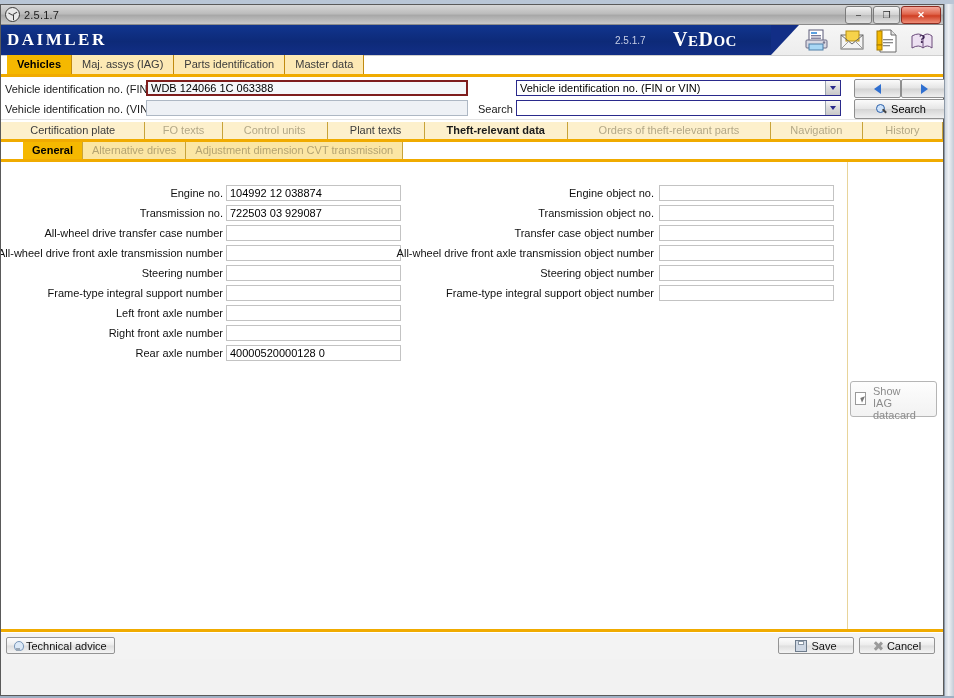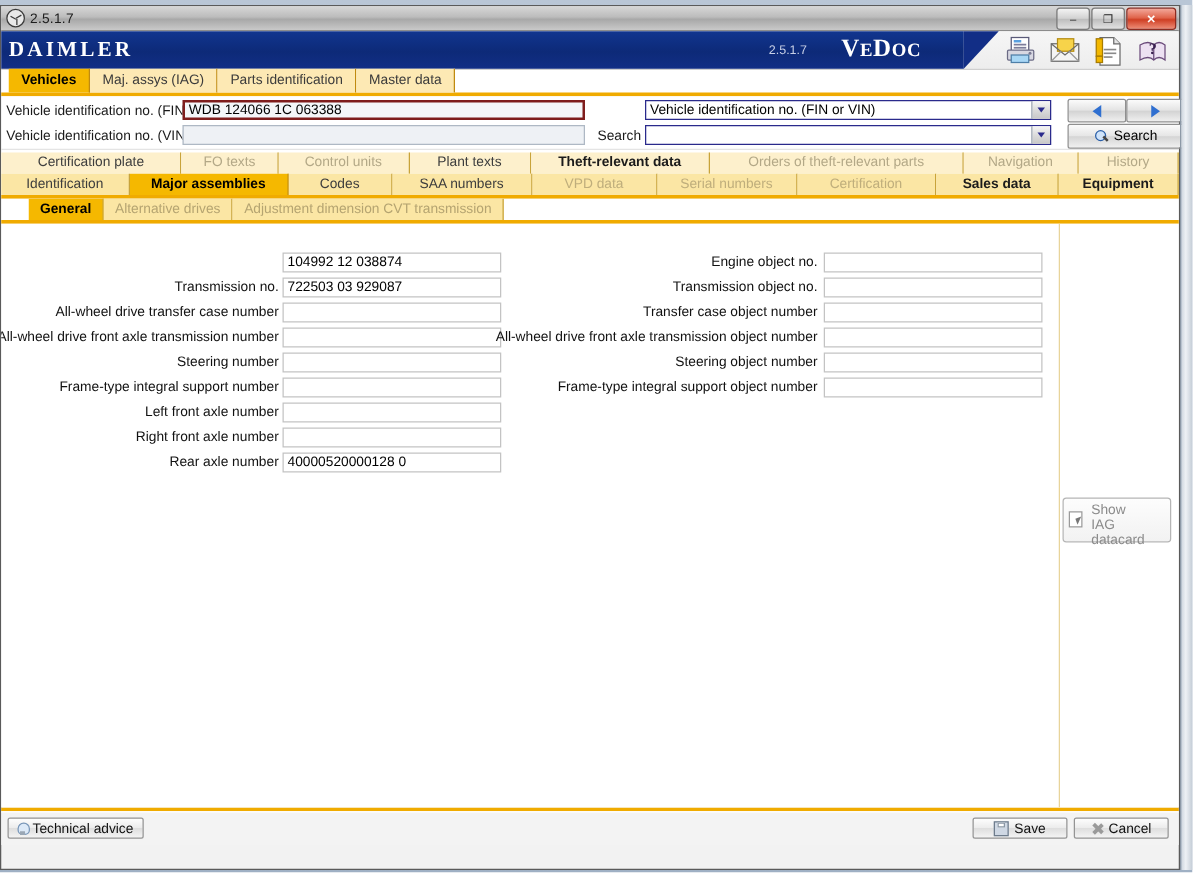--- a/index.html
+++ b/index.html
@@ -460,42 +460,34 @@
     <div class="trow row-a">
       <div class="t2" style="width:146px">Certification plate</div>
       <div class="t2 dim" style="width:78px">FO texts</div>
       <div class="t2 dim" style="width:106px">Control units</div>
       <div class="t2" style="width:98px">Plant texts</div>
       <div class="t2 strong" style="width:145px">Theft-relevant data</div>
       <div class="t2 dim" style="width:205px">Orders of theft-relevant parts</div>
       <div class="t2 dim" style="width:93px">Navigation</div>
       <div class="t2 dim" style="width:81px">History</div>
     </div>
-    <div class="trow row-b">
-      <div class="t2" style="width:110px">Identification</div>
-      <div class="t2 active" style="width:136px">Major assemblies</div>
-      <div class="t2" style="width:89px">Codes</div>
-      <div class="t2" style="width:120px">SAA numbers</div>
-      <div class="t2 dim" style="width:107px">VPD data</div>
-      <div class="t2 dim" style="width:120px">Serial numbers</div>
-      <div class="t2 dim" style="width:119px">Certification</div>
-      <div class="t2 strong" style="width:105px">Sales data</div>
-      <div class="t2 strong" style="width:103px">Equipment</div>
-    </div>
   </div>
 
   <div id="tabs3">
     <div class="t3 active">General</div>
     <div class="t3">Alternative drives</div>
     <div class="t3">Adjustment dimension CVT transmission</div>
   </div>
 
   <div id="content">
     <div id="vdivider"></div>
 
+    <div class="frow" style="left:0;top:23px;width:222px">
+      <span class="flabel">Engine no.</span>
+    </div>
     <input class="finput" style="left: 225px; top: 23px; width: 175px;" value="104992 12 038874">
 
     <div class="frow" style="left:0;top:43px;width:222px">
       <span class="flabel">Transmission no.</span>
     </div>
     <input class="finput" style="left: 225px; top: 43px; width: 175px;" value="722503 03 929087">
 
     <div class="frow" style="left:0;top:63px;width:222px">
       <span class="flabel">All-wheel drive transfer case number</span>
     </div>

